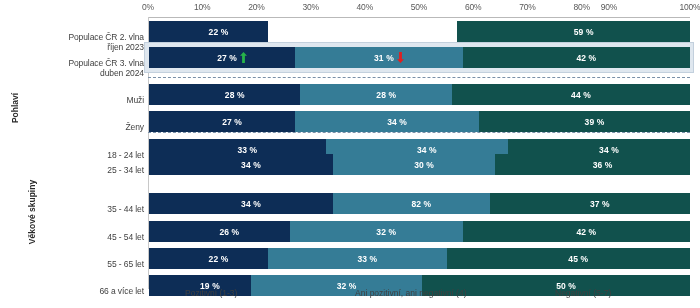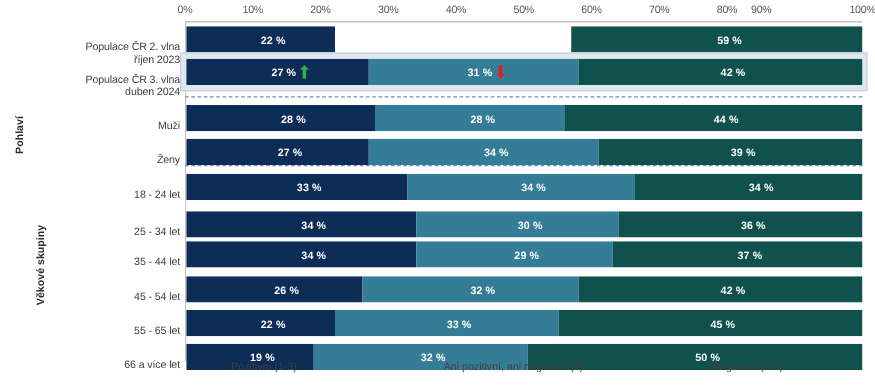--- a/index.html
+++ b/index.html
@@ -283,21 +283,21 @@
             <span class="val">33 %</span>
           </div>
           <div class="seg" style="background: rgb(53, 124, 150); width: 34%;">
             <span class="val">34 %</span>
           </div>
           <div class="seg" style="background: rgb(17, 81, 77); width: 34%;">
             <span class="val">34 %</span>
           </div>
         </div>
       </div>
-      <div class="row" style="top: 169px; height: 21px;">
+      <div class="row" style="top: 154px; height: 21px;">
         <div class="row-label-wrap">
           <div class="row-label">
             <div>25 - 34 let</div>
           </div>
         </div>
         <div class="bar" style="height: 21px; top: 0px;">
           <div class="seg" style="background: rgb(13, 45, 86); width: 34%;">
             <span class="val">34 %</span>
           </div>
           <div class="seg" style="background: rgb(53, 124, 150); width: 30%;">
@@ -312,21 +312,21 @@
         <div class="row-label-wrap">
           <div class="row-label">
             <div>35 - 44 let</div>
           </div>
         </div>
         <div class="bar" style="height: 21px; top: 0px;">
           <div class="seg" style="background: rgb(13, 45, 86); width: 34%;">
             <span class="val">34 %</span>
           </div>
           <div class="seg" style="background: rgb(53, 124, 150); width: 29%;">
-            <span class="val">29 %</span>
+            <span class="val">82 %</span>
           </div>
           <div class="seg" style="background: rgb(17, 81, 77); width: 37%;">
             <span class="val">37 %</span>
           </div>
         </div>
       </div>
       <div class="row" style="top: 221px; height: 21px;">
         <div class="row-label-wrap">
           <div class="row-label">
             <div>45 - 54 let</div>
@@ -388,19 +388,19 @@
 
   <div class="legend" id="legend-host">
       <div class="legend-item" style="position: absolute; left: 28px;">
         <span class="legend-swatch" style="background: rgb(13, 45, 86);"></span>
         <span>Pozitivní (1-3)</span>
       </div>
       <div class="legend-item" style="position: absolute; left: 198px;">
         <span class="legend-swatch" style="background: rgb(53, 124, 150);"></span>
         <span>Ani pozitivní, ani negativní (4)</span>
       </div>
-      <div class="legend-item" style="position: absolute; left: 413px; justify-content: flex-end;">
+      <div class="legend-item" style="position: absolute; left: 398px; justify-content: flex-end;">
         <span class="legend-swatch" style="background: rgb(17, 81, 77);"></span>
         <span>Negativní (5-7)</span>
       </div>
     </div>
 
 </div>
 
 </body></html>

